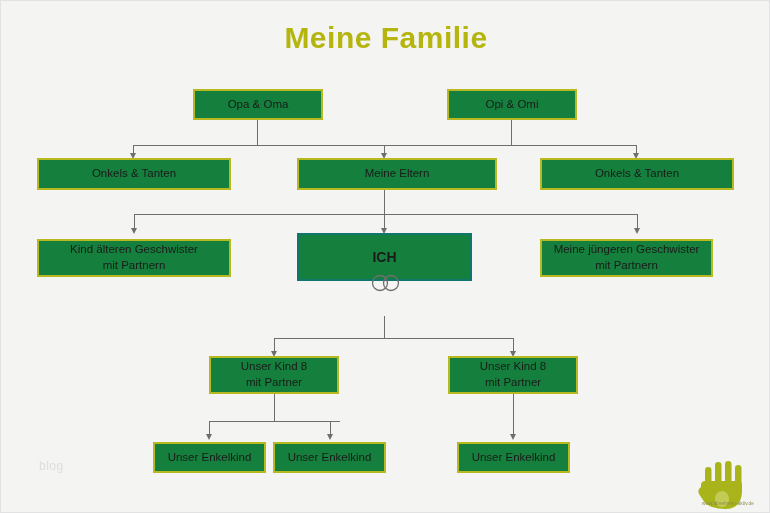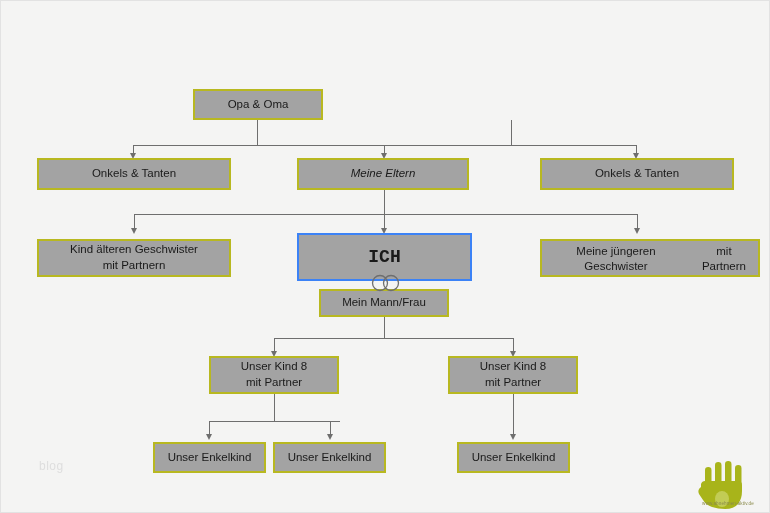--- a/index.html
+++ b/index.html
@@ -26,36 +26,35 @@
     width: 770px;
     text-align: center;
     font-size: 30px;
     font-weight: bold;
     color: #b5b50d;
     letter-spacing: 0.5px;
   }
   .node {
     position: absolute;
     box-sizing: border-box;
-    background: #a3a3a3;
+    background: #15803d;
     border: 2px solid #b8b820;
     display: flex;
     align-items: center;
     justify-content: center;
     text-align: center;
     font-size: 11.5px;
     color: #1a1a1a;
     line-height: 1.35;
     z-index: 3;
   }
   .node.me {
-    border: 2px solid #3b82f6;
+    border: 2px solid #0f766e;
     font-weight: bold;
-    font-size: 18px;
-    font-family: Liberation Mono, monospace;
+    font-size: 14px;
   }
   .node .label {
     display: block;
     padding: 0 4px;
   }
   .edge {
     position: absolute;
     background: #6e6e6e;
     z-index: 1;
   }
@@ -100,20 +99,21 @@
     letter-spacing: 0.1px;
     white-space: nowrap;
     overflow: hidden;
   }
 </style>
 </head>
 <body>
 
 <div id="canvas">
 
+  <div id="title">Meine Familie</div>
 
   <div class="edge v" style="left:256px; top:119px; height:25px;"></div>
   <div class="edge v" style="left:510px; top:119px; height:25px;"></div>
 
   <div class="edge h" style="left:132px; top:144px; width:503px;"></div>
 
   <div class="edge v" style="left:132px; top:144px; height:12px;"></div>
   <div class="arrow" style="left:128.5px; top:152px;"></div>
   <div class="edge v" style="left:383px; top:144px; height:12px;"></div>
   <div class="arrow" style="left:379.5px; top:152px;"></div>
@@ -143,55 +143,55 @@
   <div class="edge v" style="left:329px; top:420px; height:13px;"></div>
   <div class="arrow" style="left:325.5px; top:433px;"></div>
 
   <div class="edge v" style="left:512px; top:392px; height:41px;"></div>
   <div class="arrow" style="left:508.5px; top:433px;"></div>
 
   <div class="node" style="left:192px; top:88px; width:130px; height:31px;">
     <span class="label">Opa &amp; Oma</span>
   </div>
 
+  <div class="node" style="left:446px; top:88px; width:130px; height:31px;">
+    <span class="label">Opi &amp; Omi</span>
+  </div>
 
   <div class="node" style="left:36px; top:157px; width:194px; height:32px;">
     <span class="label">Onkels &amp; Tanten</span>
   </div>
 
-  <div class="node" style="left:296px; top:157px; width:172px; height:32px;font-style:italic;">
+  <div class="node" style="left:296px; top:157px; width:200px; height:32px;">
     <span class="label">Meine Eltern</span>
   </div>
 
   <div class="node" style="left:539px; top:157px; width:194px; height:32px;">
     <span class="label">Onkels &amp; Tanten</span>
   </div>
 
   <div class="node" style="left:36px; top:238px; width:194px; height:38px; flex-direction:column;">
     <span class="label">Kind älteren Geschwister</span>
     <span class="label">mit Partnern</span>
   </div>
 
   <div class="node me" style="left:296px; top:232px; width:175px; height:48px;">
     <span class="label">ICH</span>
   </div>
 
-  <div class="node" style="left:539px; top:238px; width:220px; height:38px; align-items:flex-end;">
+  <div class="node" style="left:539px; top:238px; width:173px; height:38px; flex-direction:column;">
     <span class="label">Meine jüngeren Geschwister</span>
     <span class="label">mit Partnern</span>
   </div>
 
   <svg id="rings" style="left:365px; top:272px;" width="40" height="20" viewBox="0 0 40 20">
     <circle cx="14" cy="10" r="7.5" fill="none" stroke="#6e6e6e" stroke-width="1.3"></circle>
     <circle cx="25" cy="10" r="7.5" fill="none" stroke="#6e6e6e" stroke-width="1.3"></circle>
   </svg>
 
-  <div class="node" style="left:318px; top:288px; width:130px; height:28px;">
-    <span class="label">Mein Mann/Frau</span>
-  </div>
 
   <div class="node" style="left:208px; top:355px; width:130px; height:38px; flex-direction:column;">
     <span class="label">Unser Kind 8</span>
     <span class="label">mit Partner</span>
   </div>
 
   <div class="node" style="left:447px; top:355px; width:130px; height:38px; flex-direction:column;">
     <span class="label">Unser Kind 8</span>
     <span class="label">mit Partner</span>
   </div>

